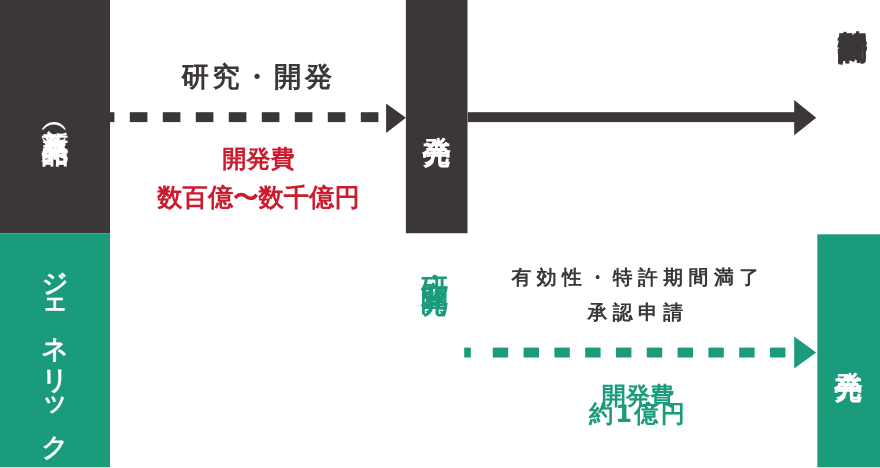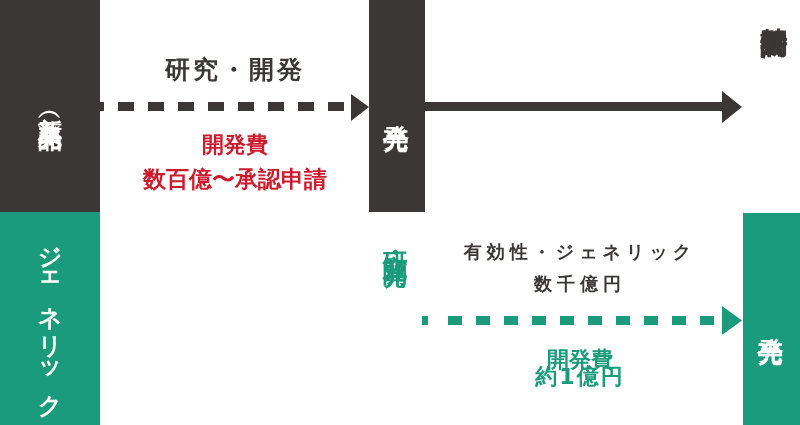--- a/index.html
+++ b/index.html
@@ -47,21 +47,21 @@
       <rect x="138" y="11" width="16" height="9"></rect>
       <rect x="168" y="11" width="16" height="9"></rect>
       <rect x="198" y="11" width="16" height="9"></rect>
       <rect x="228" y="11" width="16" height="9"></rect>
       <polygon points="251,3 269,16 251,30"></polygon>
     </g>
   </svg>
 </div>
 
 <div class="abs center label-red" style="left:120px; top:130px; width:230px; font-size:22px;">開発費</div>
-<div class="abs center label-red" style="left:120px; top:164px; width:230px; font-size:23px;">数百億〜承認申請</div>
+<div class="abs center label-red" style="left:120px; top:164px; width:230px; font-size:23px;">数百億〜数千億円</div>
 
 <div class="abs box-dark vtext" style="left:369px; top:0; width:56px; height:212px; font-size:26px;">
   <span>発売</span>
 </div>
 
 <div class="abs" style="left:425px; top:90px;">
   <svg width="318" height="34" viewBox="0 0 318 34">
     <g fill="#3b3736">
       <rect x="0" y="12" width="300" height="9"></rect>
       <polygon points="297,1 317,17 297,33"></polygon>
@@ -70,22 +70,22 @@
 </div>
 
 <div class="abs label-dark" style="left:748px; top:6px; width:52px; height:206px; display:flex; justify-content:center; font-size:27px;">
   <span style="writing-mode:vertical-rl; text-orientation:upright; letter-spacing:1px;">特許期間満了</span>
 </div>
 
 <div class="abs label-green" style="left:377px; top:232px; width:36px; height:170px; display:flex; justify-content:center; font-size:25px;">
   <span style="writing-mode:vertical-rl; text-orientation:upright; letter-spacing:3px;">研究・開発</span>
 </div>
 
-<div class="abs center label-dark" style="left:430px; top:240px; width:300px; font-size:18px; letter-spacing:5px;">有効性・ジェネリック</div>
-<div class="abs center label-dark" style="left:430px; top:272px; width:300px; font-size:18px; letter-spacing:5px;">数千億円</div>
+<div class="abs center label-dark" style="left:430px; top:240px; width:300px; font-size:18px; letter-spacing:5px;">有効性・特許期間満了</div>
+<div class="abs center label-dark" style="left:430px; top:272px; width:300px; font-size:18px; letter-spacing:5px;">承認申請</div>
 
 <div class="abs" style="left:420px; top:305px;">
   <svg width="323" height="32" viewBox="0 0 323 32">
     <g fill="#1a9b7b">
       <rect x="2" y="11" width="6" height="9"></rect>
       <rect x="28" y="11" width="14" height="9"></rect>
       <rect x="56" y="11" width="14" height="9"></rect>
       <rect x="84" y="11" width="14" height="9"></rect>
       <rect x="112" y="11" width="14" height="9"></rect>
       <rect x="140" y="11" width="14" height="9"></rect>

